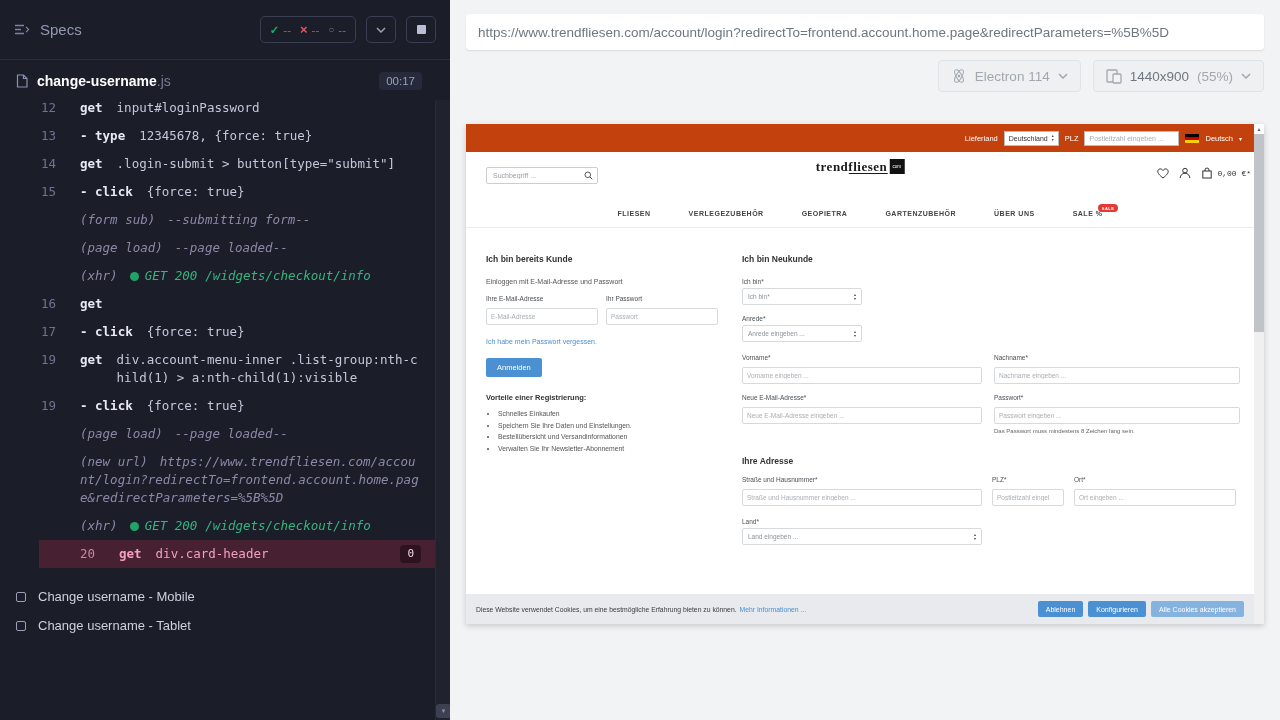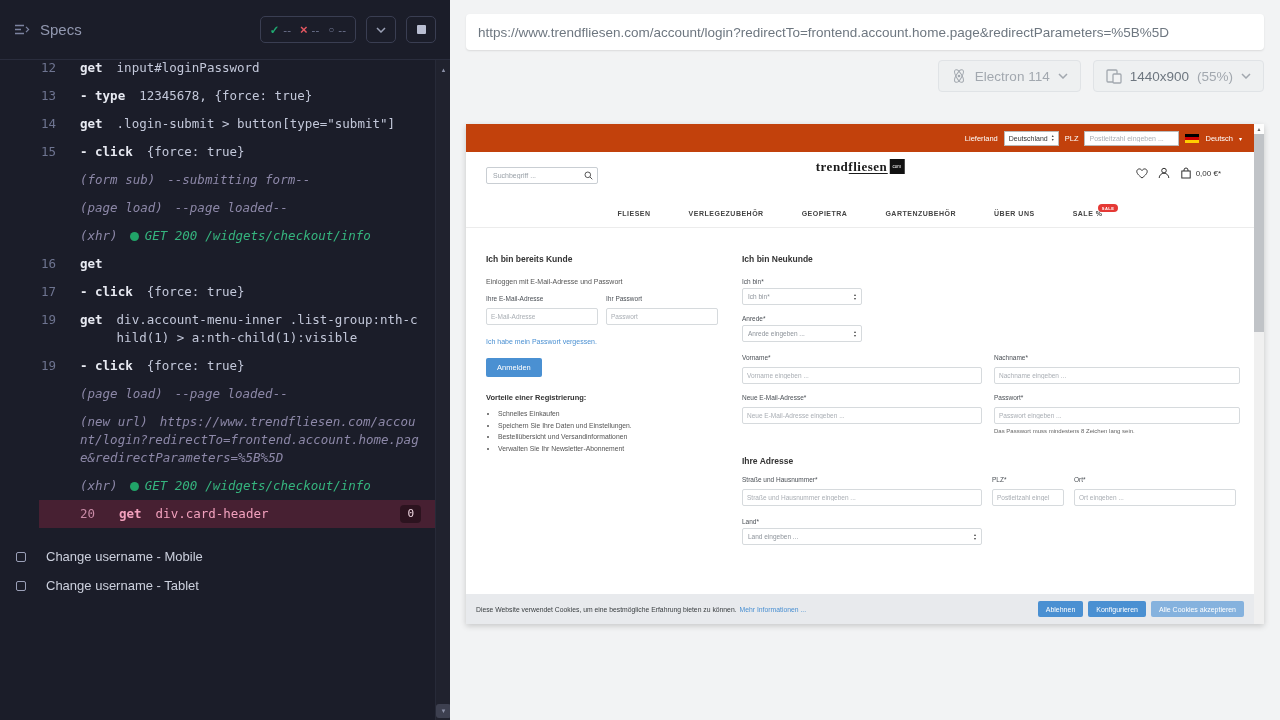--- a/index.html
+++ b/index.html
@@ -42,21 +42,21 @@
   .xhr-green{color:#35b57e;}
   .xhr-method{margin-right:8px;}
   .log-row.active{background:#472032;margin-left:39px;}
   .log-row.active .ln{color:#cохранить;}
   .log-row.active .ln{color:#c98aa6;}
   .log-row.active .cmd-name,.log-row.active .cmd-args{color:#f2a0bd;}
   .badge{margin-left:auto;background:rgba(0,0,0,.38);color:#eed6e0;border-radius:4px;padding:0 7px;font-size:11px;
     height:18px;line-height:18px;}
 
   .tests{margin-top:14px;}
-  .test-item{display:flex;align-items:center;gap:20px;padding:7px 16px;cursor:pointer;}
+  .test-item{display:flex;align-items:center;gap:12px;padding:7px 16px;cursor:pointer;}
   .test-state{width:10px;height:10px;border:1.5px solid #9ba0b8;border-radius:2px;display:block;}
   .test-label{color:#ccd0dd;font-size:13px;}
 
   
   .main{position:absolute;left:450px;top:0;right:0;bottom:0;background:#f2f3f4;}
   .url-bar{position:absolute;left:16px;right:16px;top:14px;height:36px;background:#fff;border-radius:4px;
     box-shadow:0 1px 2px rgba(0,0,0,.10);display:flex;align-items:center;padding:0 12px;color:#6e7780;
     font-size:13.5px;white-space:nowrap;overflow:hidden;cursor:text;}
   .ctrl-row{position:absolute;top:60px;right:16px;display:flex;gap:12px;}
   .ctrl-btn{height:32px;display:flex;align-items:center;gap:8px;background:#eef0f1;border:1px solid #e0e3e6;
@@ -82,21 +82,21 @@
   .search-box{position:absolute;left:20px;top:15px;width:112px;height:17px;border:1px solid #c9ced3;border-radius:2px;
     display:flex;align-items:center;padding:0 4px;}
   .search-box input{border:none;outline:none;flex:1;font-size:7px;width:80px;color:#333;}
   .search-box input::placeholder{color:#9aa1a8;}
   .logo{position:absolute;left:50%;top:7px;transform:translateX(-50%);display:flex;align-items:flex-end;gap:2px;cursor:pointer;}
   .logo-text{display:flex;flex-direction:row;font-family:"Liberation Serif",serif;font-weight:bold;
     font-size:13px;line-height:12px;color:#1a1a1a;letter-spacing:.5px;}
   .logo-text .l2{border-bottom:1.5px solid #1a1a1a;}
   .logo-box{width:15px;height:15px;background:#111;color:#fff;font-size:4.5px;display:flex;align-items:center;
     justify-content:center;}
-  .hdr-icons{position:absolute;right:33px;top:15px;display:flex;align-items:center;gap:10px;}
+  .hdr-icons{position:absolute;right:3px;top:15px;display:flex;align-items:center;gap:10px;font-family:Liberation Mono, monospace;}
   .cart{display:flex;align-items:center;gap:4px;font-size:8px;color:#333;cursor:pointer;}
 
   .site-nav{position:absolute;left:0;top:76px;right:10px;height:28px;background:#fff;border-bottom:1px solid #ececec;
     display:flex;align-items:center;justify-content:center;gap:38px;}
   .nav-item{font-size:7px;font-weight:bold;letter-spacing:.5px;color:#444;cursor:pointer;position:relative;}
   .sale-badge{position:absolute;top:-6px;right:-16px;background:#e53935;color:#fff;font-size:4px;
     padding:1.5px 4px;border-radius:6px;font-weight:bold;}
 
   .col-left{position:absolute;left:20px;top:130px;width:232px;}
   .col-right{position:absolute;left:276px;top:130px;width:498px;}
@@ -167,20 +167,28 @@
     <button class="hdr-btn">
         <svg width="10" height="6">
           <path d="M1 1l4 4 4-4" stroke="#9aa0b5" fill="none" stroke-width="1.5"></path>
         </svg>
       </button>
     <button class="hdr-btn">
         <span class="stop-square"></span>
       </button>
   </div>
 
+  <div class="spec-row">
+    <svg width="12" height="14" viewBox="0 0 12 14">
+        <path d="M1.5 1h6l3.5 3.5V13h-9.5z" fill="none" stroke="#8a91b4" stroke-width="1.2"></path>
+        <path d="M7.5 1v3.5H11" fill="none" stroke="#8a91b4" stroke-width="1.2"></path>
+      </svg>
+    <span><span class="spec-name">change-username</span><span class="spec-ext">.js</span></span>
+    <span class="spec-time">00:17</span>
+  </div>
 
   <div class="log">
     <div class="log-row cmd">
       <span class="ln">12</span>
       <span class="cmd-name">get</span>
       <span class="cmd-args">input#loginPassword</span>
     </div>
     <div class="log-row cmd">
       <span class="ln">13</span>
       <span class="cmd-name">- type</span>

